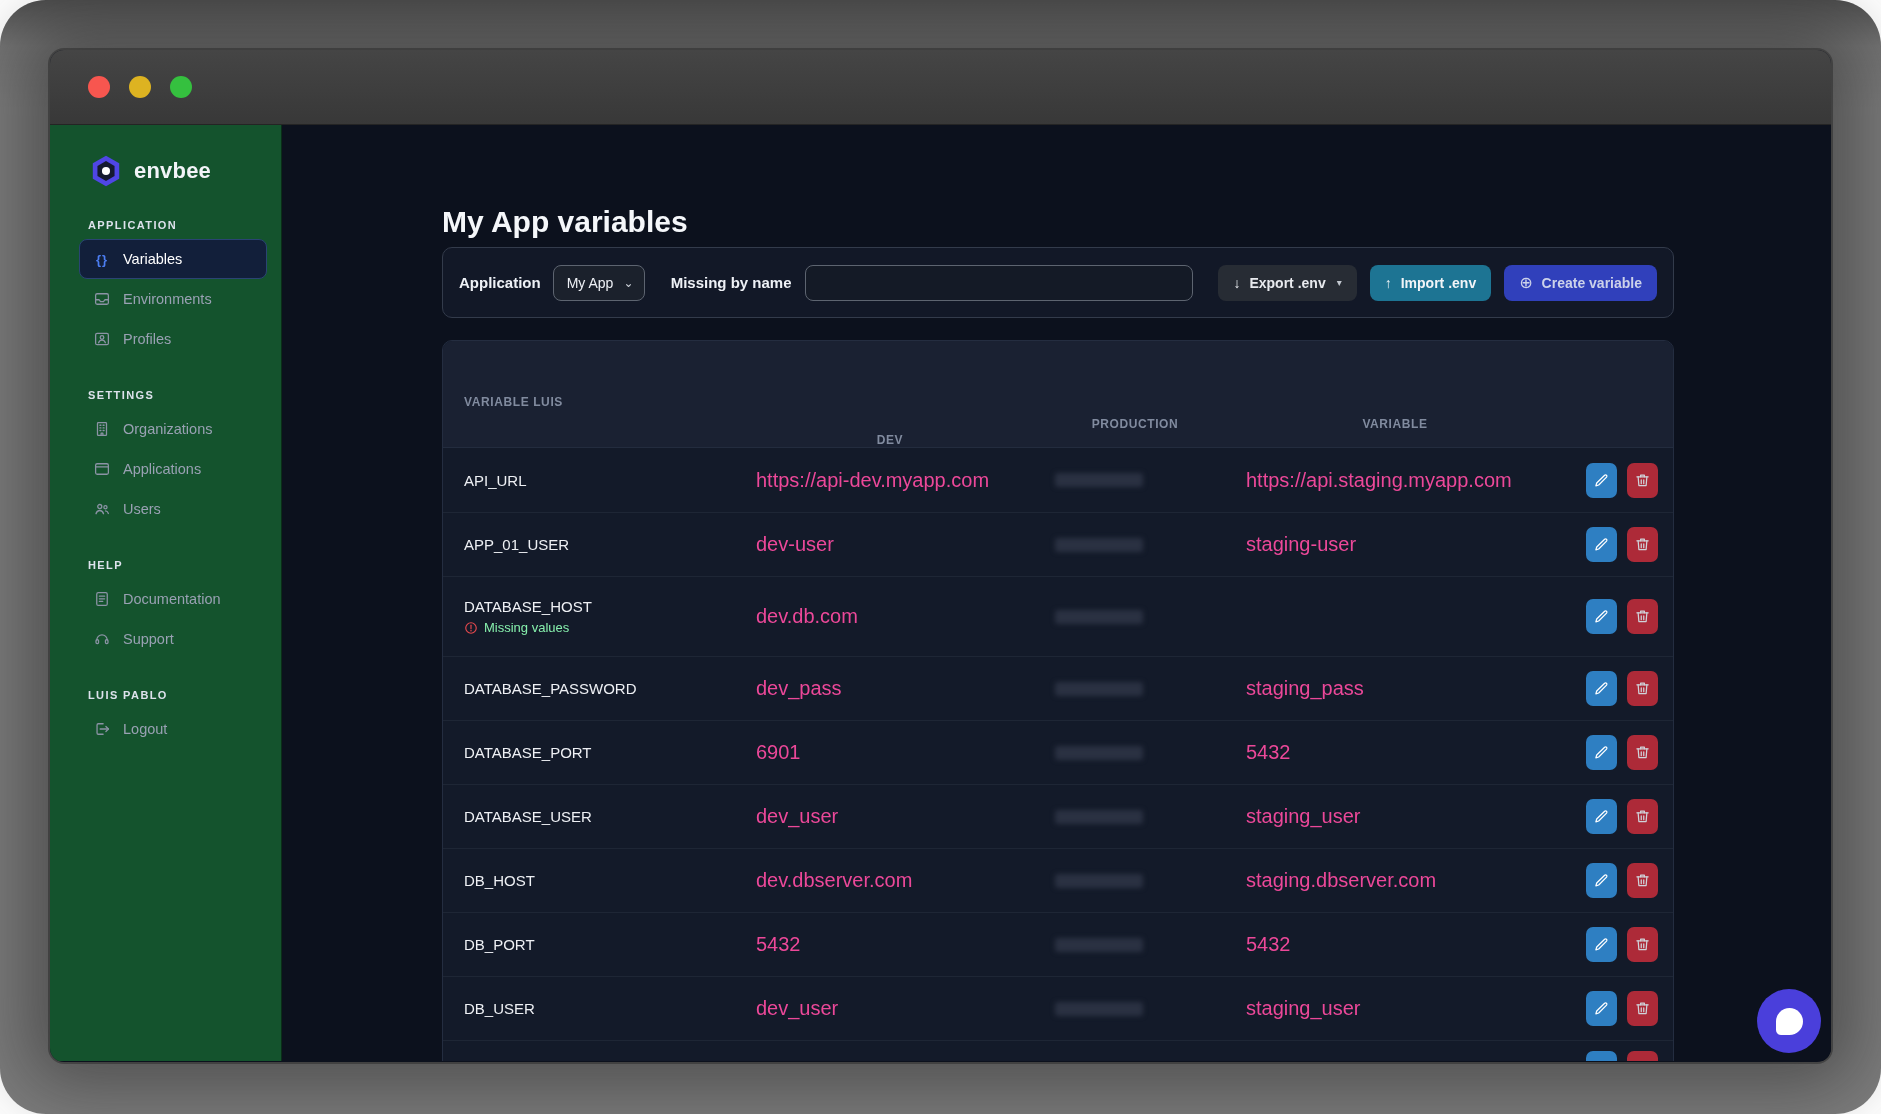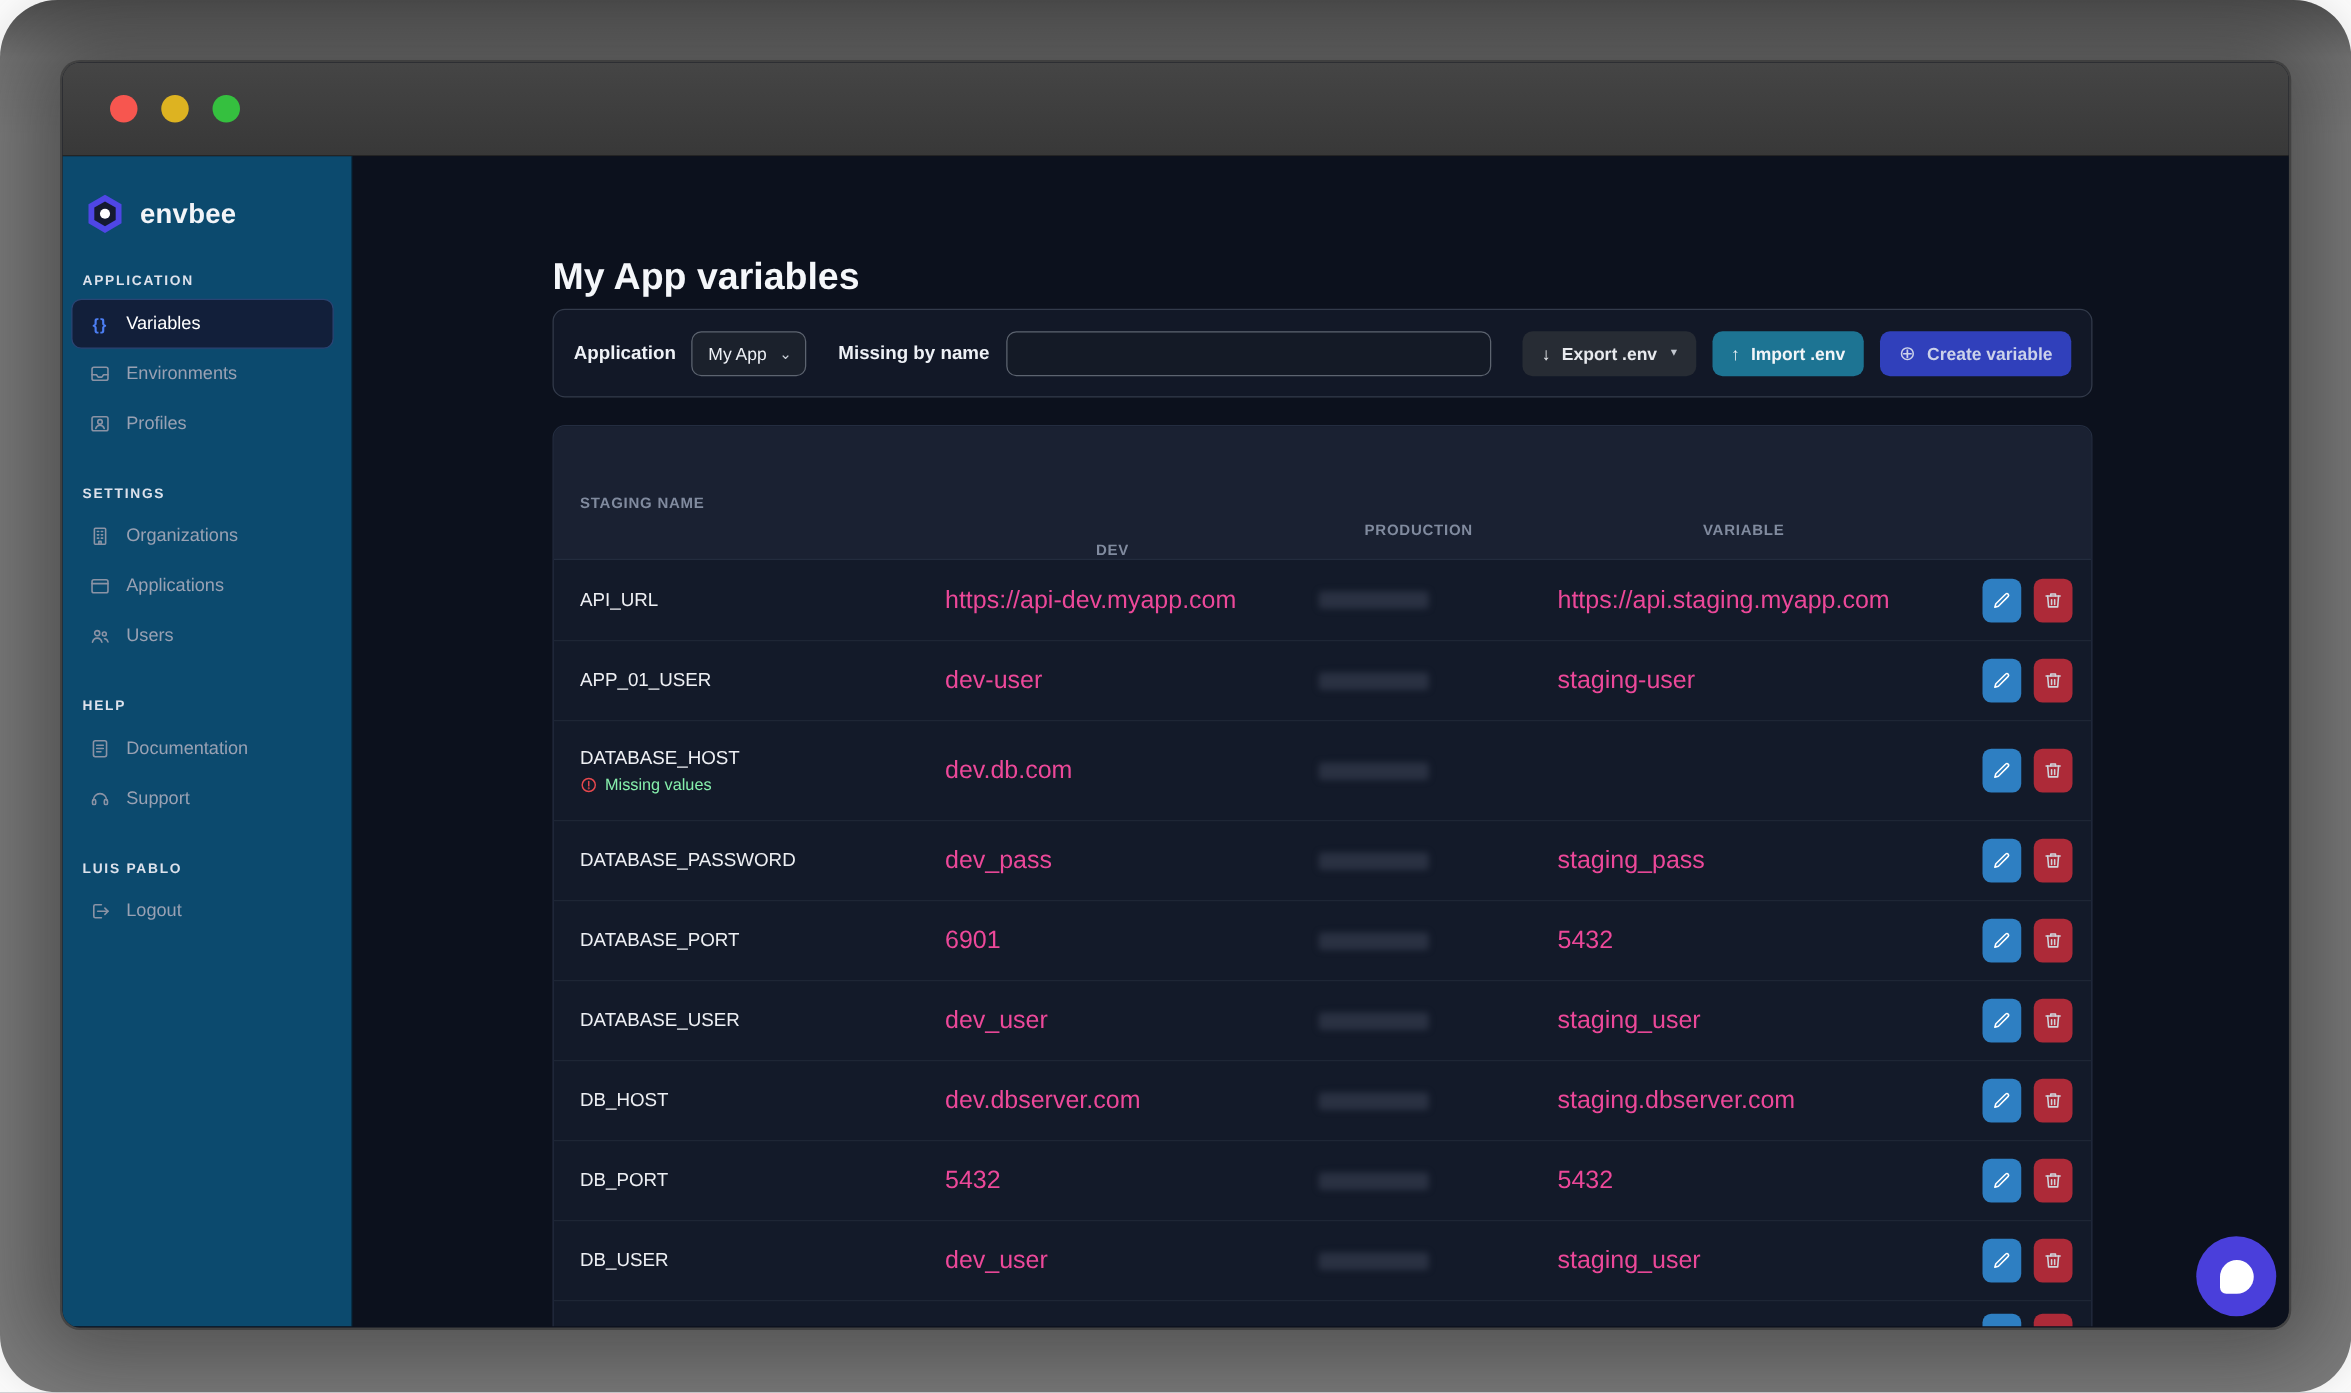--- a/index.html
+++ b/index.html
@@ -15,22 +15,22 @@
   .window{position:absolute;left:50px;top:50px;width:1781px;height:1012px;border-radius:14px;
     overflow:hidden;background:#0c111d;
     box-shadow:0 0 0 2px rgba(45,45,45,.55),0 0 70px 26px rgba(35,35,35,.5);}
   .titlebar{height:75px;background:linear-gradient(180deg,#454545,#383838);
     border-bottom:1px solid #242424;display:flex;align-items:center;padding-left:38px;gap:19px;}
   .tl{width:22px;height:22px;border-radius:50%;}
 
   .app{display:flex;height:936px;}
 
   
-  .sidebar{width:232px;background:#0c4a6e;border-right:1px solid rgba(0,0,0,.45);
-    padding:28px 14px 0 7px;flex-shrink:0;}
+  .sidebar{width:232px;background:#14532d;border-right:1px solid rgba(0,0,0,.45);
+    padding:28px 14px 0 29px;flex-shrink:0;}
   .logo{display:flex;align-items:center;gap:10px;padding-left:9px;}
   .logo-text{color:#f2f4f8;font-size:22px;font-weight:700;letter-spacing:.2px;}
   .section-label{color:#dde2ec;font-size:11px;font-weight:700;letter-spacing:1.4px;
     margin:30px 0 8px 9px;}
   .nav-item{display:flex;align-items:center;gap:12px;height:40px;padding:0 12px 0 13px;
     border-radius:8px;color:#99a1b3;font-size:14.5px;cursor:pointer;border:1px solid transparent;}
   .nav-item .ic{width:18px;height:18px;display:flex;align-items:center;justify-content:center;color:#8b93a5;}
   .nav-item.active{background:#121f3a;border:1px solid #2a4473;color:#ffffff;}
   .nav-item.active .ic{color:#4c7ef3;}
   .braces{font-size:13px;font-weight:700;letter-spacing:1px;}
@@ -231,21 +231,21 @@
             </button>
             <button class="btn btn-create">
               <span class="plus">⊕</span>
               <span>Create variable</span>
             </button>
           </div>
         </div>
 
         <div class="table-card">
           <div class="thead">
-            <div class="th-name">STAGING NAME</div>
+            <div class="th-name">VARIABLE LUIS</div>
             <div class="th-dev">DEV</div>
             <div class="th-prod">PRODUCTION</div>
             <div class="th-stag">VARIABLE</div>
           </div>
           <div id="table-body">
               <div class="trow">
                 <div class="cell-name">
                   <div>API_URL</div>
                 </div>
                 <div class="cell-val">https://api-dev.myapp.com</div>

